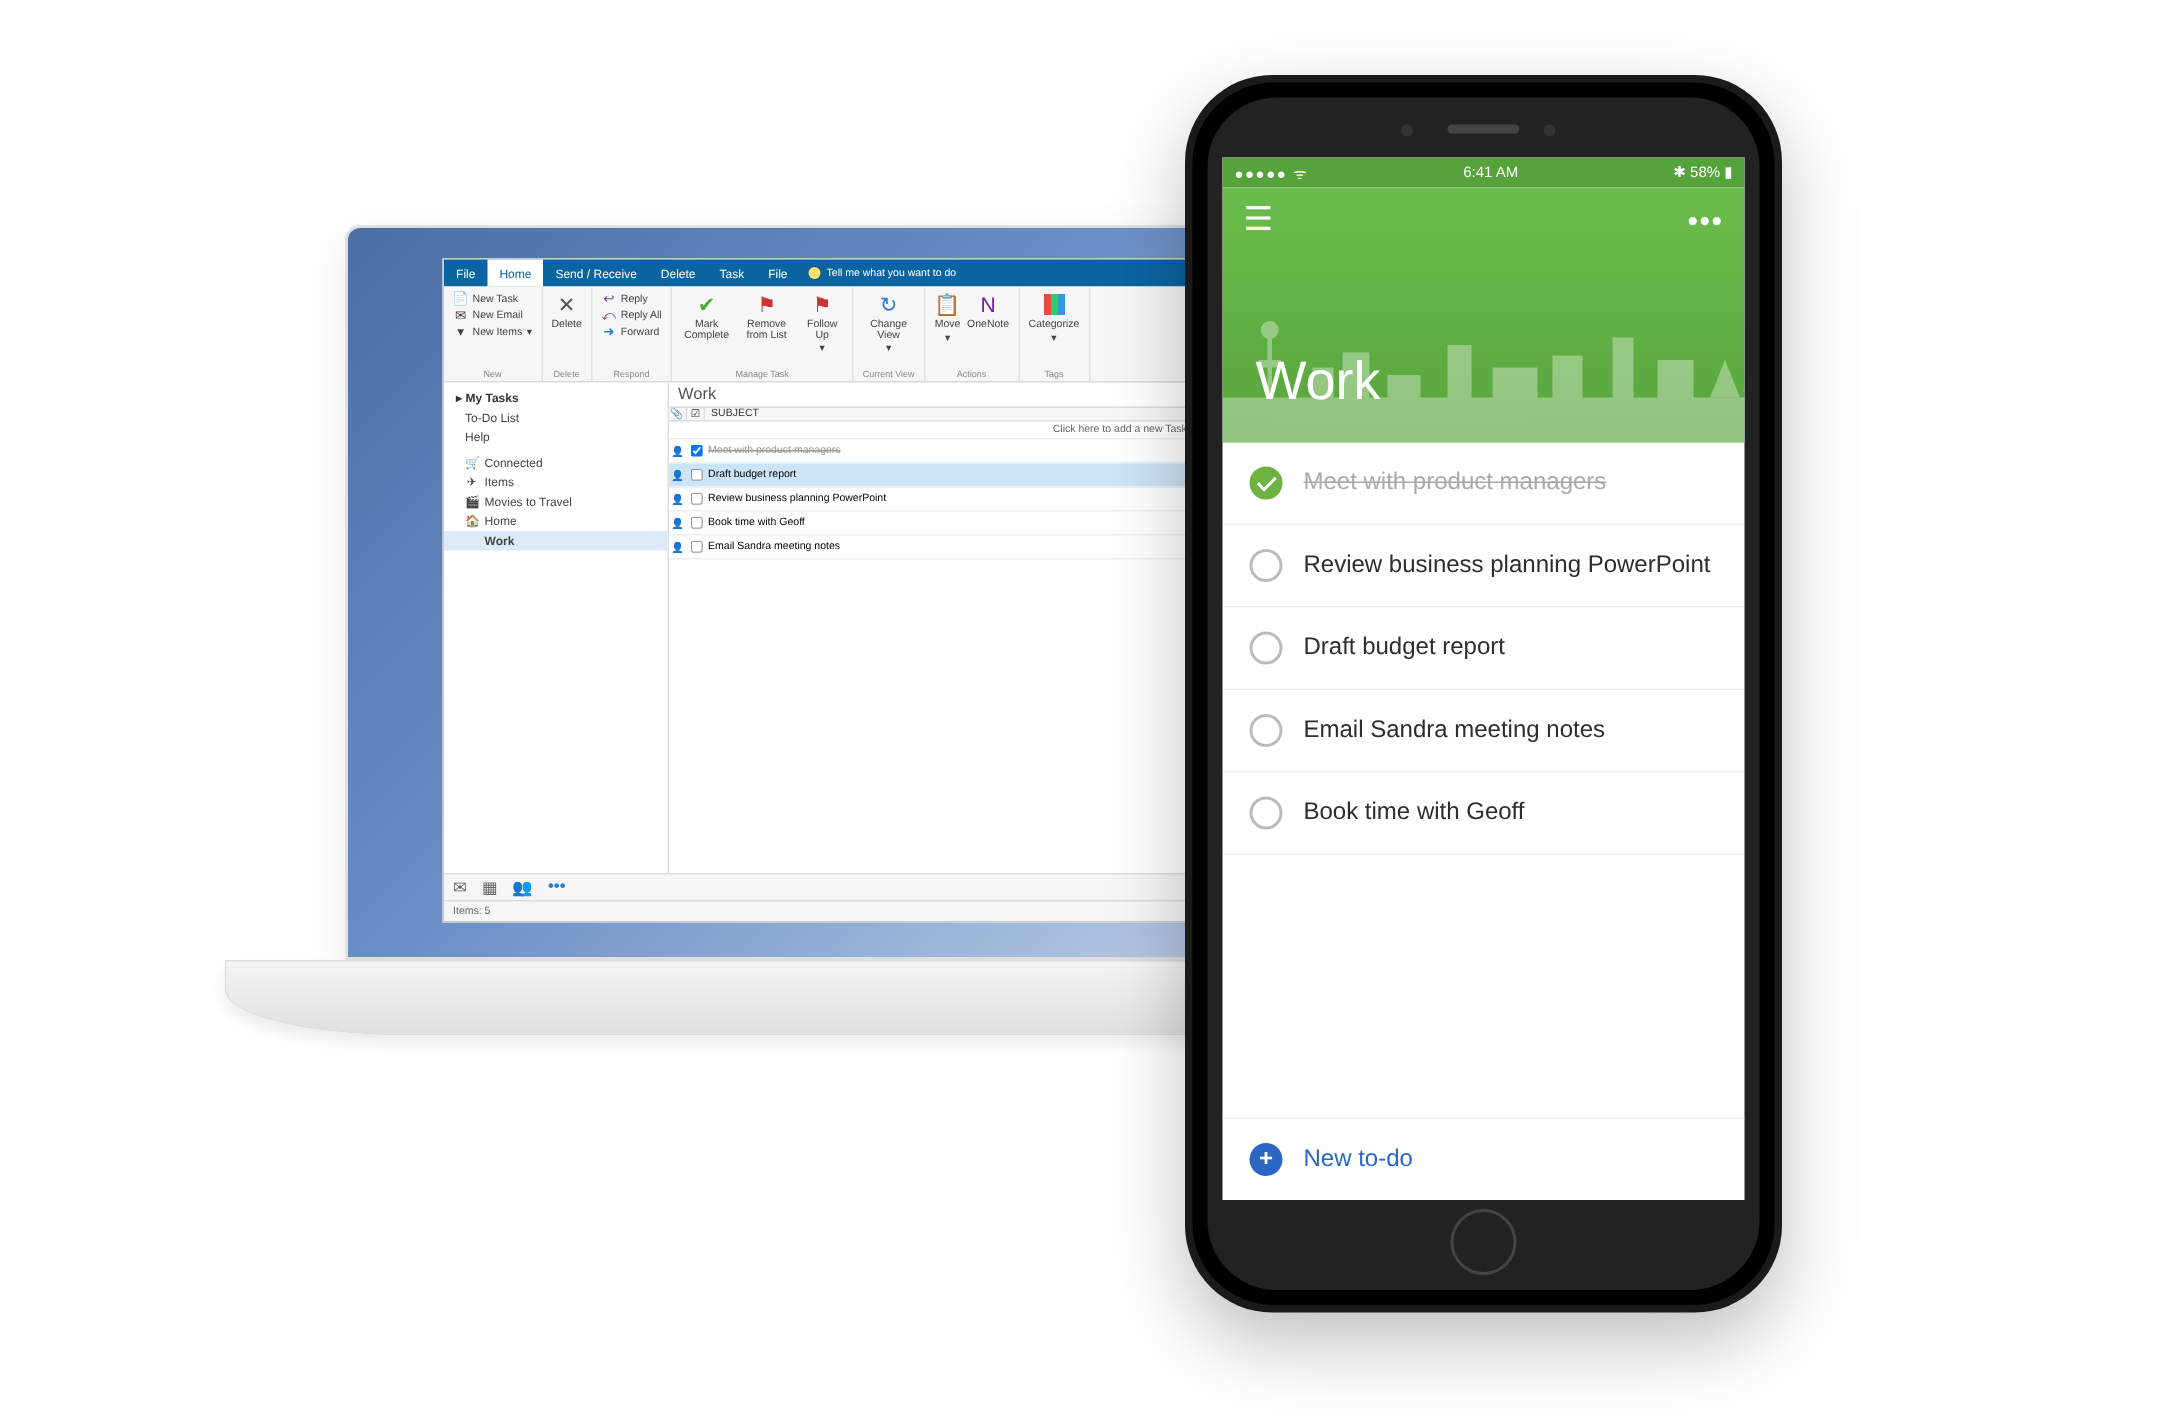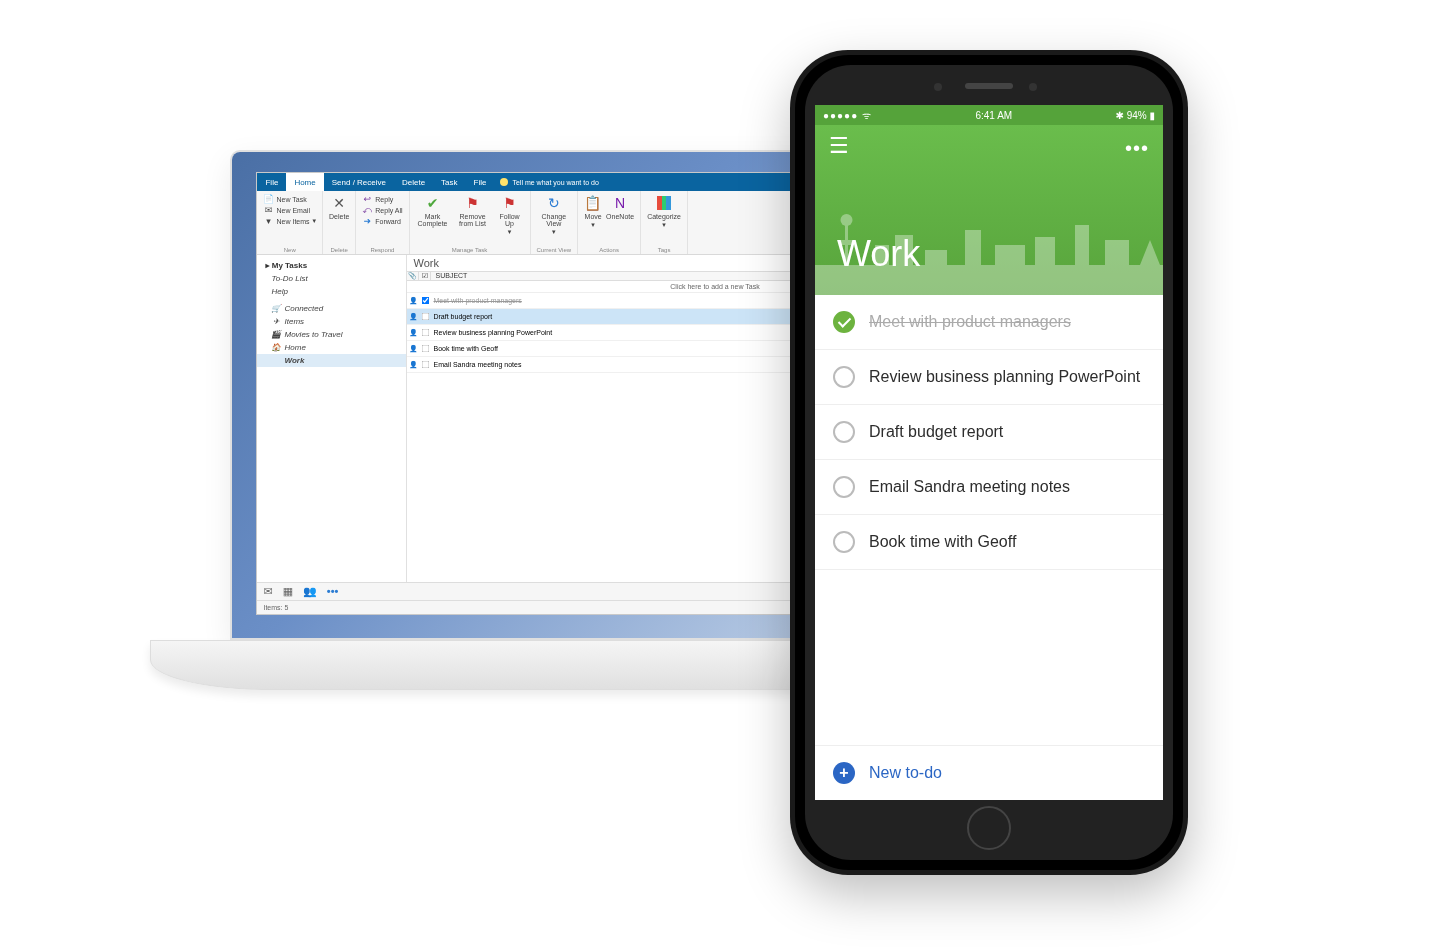--- a/index.html
+++ b/index.html
@@ -26,22 +26,22 @@
     margin-left: -80px;
     background: linear-gradient(#f5f5f5,#e0e0e0);
     border-radius: 0 0 120px 120px / 0 0 30px 30px;
     border: 1px solid #ddd;
     box-shadow: 0 6px 10px rgba(0,0,0,.08);
   }
 
   .desktop-wallpaper {
     height: 100%;
     background: linear-gradient(135deg,#4a6fa5 0%,#6b8fc7 40%,#d9e4f0 100%);
-    padding: 20px 0 0 0;
-    display:flex; justify-content:center;
+    padding: 20px 0 0 15px;
+    display:flex; justify-content:flex-end;
   }
   .outlook-window {
     width: 94%; height: 95%;
     background:#fff;
     border:1px solid #c9c9c9;
     display:flex; flex-direction:column;
     font-size:8px;
   }
 
   
@@ -74,21 +74,21 @@
   .icon-flag {color:#c33;}
   .icon-reload {color:#2b7cd3;}
   .icon-addr {color:#a0522d;}
   .icon-onenote {color:#7719aa;}
   .icon-cat{background:linear-gradient(90deg,#e74c3c 33%,#2ecc71 33% 66%,#3498db 66%);width:14px;height:14px;}
 
   
   .ol-body { flex:1; display:flex; overflow:hidden; }
   .ol-sidebar { width:150px; border-right:1px solid #e0e0e0; padding:4px 0; background:#fff; font-size:8px; color:#444; }
   .ol-sidebar-header { padding:2px 8px; font-weight:bold; color:#333; cursor:default; }
-  .ol-side-item { padding:2px 14px; display:flex; align-items:center; gap:4px; cursor:default;font-style:italic; }
+  .ol-side-item { padding:2px 14px; display:flex; align-items:center; gap:4px; cursor:default; }
   .ol-side-item.selected { background:#dcebf7; font-weight:bold; }
   .side-ico{width:9px;height:9px;display:inline-block;font-size:8px;text-align:center;}
 
   .ol-main { flex:1; display:flex; flex-direction:column; position:relative; }
   .ol-search { align-self:flex-end; width:100px; border:1px solid #ccc; height:12px; font-size:7px; padding:0 3px; margin:2px 4px 0 0; color:#888; }
   .ol-listtitle { font-size:11px; color:#555; padding:2px 6px; }
   .ol-cols { display:flex; font-size:7px; color:#333; border-top:1px solid #ddd; border-bottom:1px solid #ddd; background:#f7f7f7; }
   .ol-col-icon{width:12px;border-right:1px solid #ddd;text-align:center;}
   .ol-col-sub{flex:1;padding:0 4px;border-right:1px solid #ddd;}
   .ol-col-due{width:60px;padding:0 4px;}
@@ -371,21 +371,21 @@
   <div class="phone-inner">
       <div class="phone-inner2">
     <div class="phone-earpiece"></div>
     <div class="phone-cam"></div>
     <div class="phone-sensor"></div>
     <div class="phone-screen">
 
       <div class="ph-status">
         <span class="dots">●●●●● ᯤ</span>
         <span>6:41 AM</span>
-        <span>✱ <span>94%</span> ▮</span>
+        <span>✱ <span>58%</span> ▮</span>
       </div>
 
       <div class="ph-header">
         <svg class="skyline" viewBox="0 0 360 100" preserveAspectRatio="none">
           <g fill="#fff">
             <rect x="0" y="70" width="360" height="30"></rect>
             <rect x="30" y="30" width="3" height="50"></rect>
                 <circle cx="31.5" cy="25" r="6"></circle>
                 <rect x="24" y="45" width="15" height="5"></rect>
             <rect x="60" y="50" width="14" height="30"></rect>

